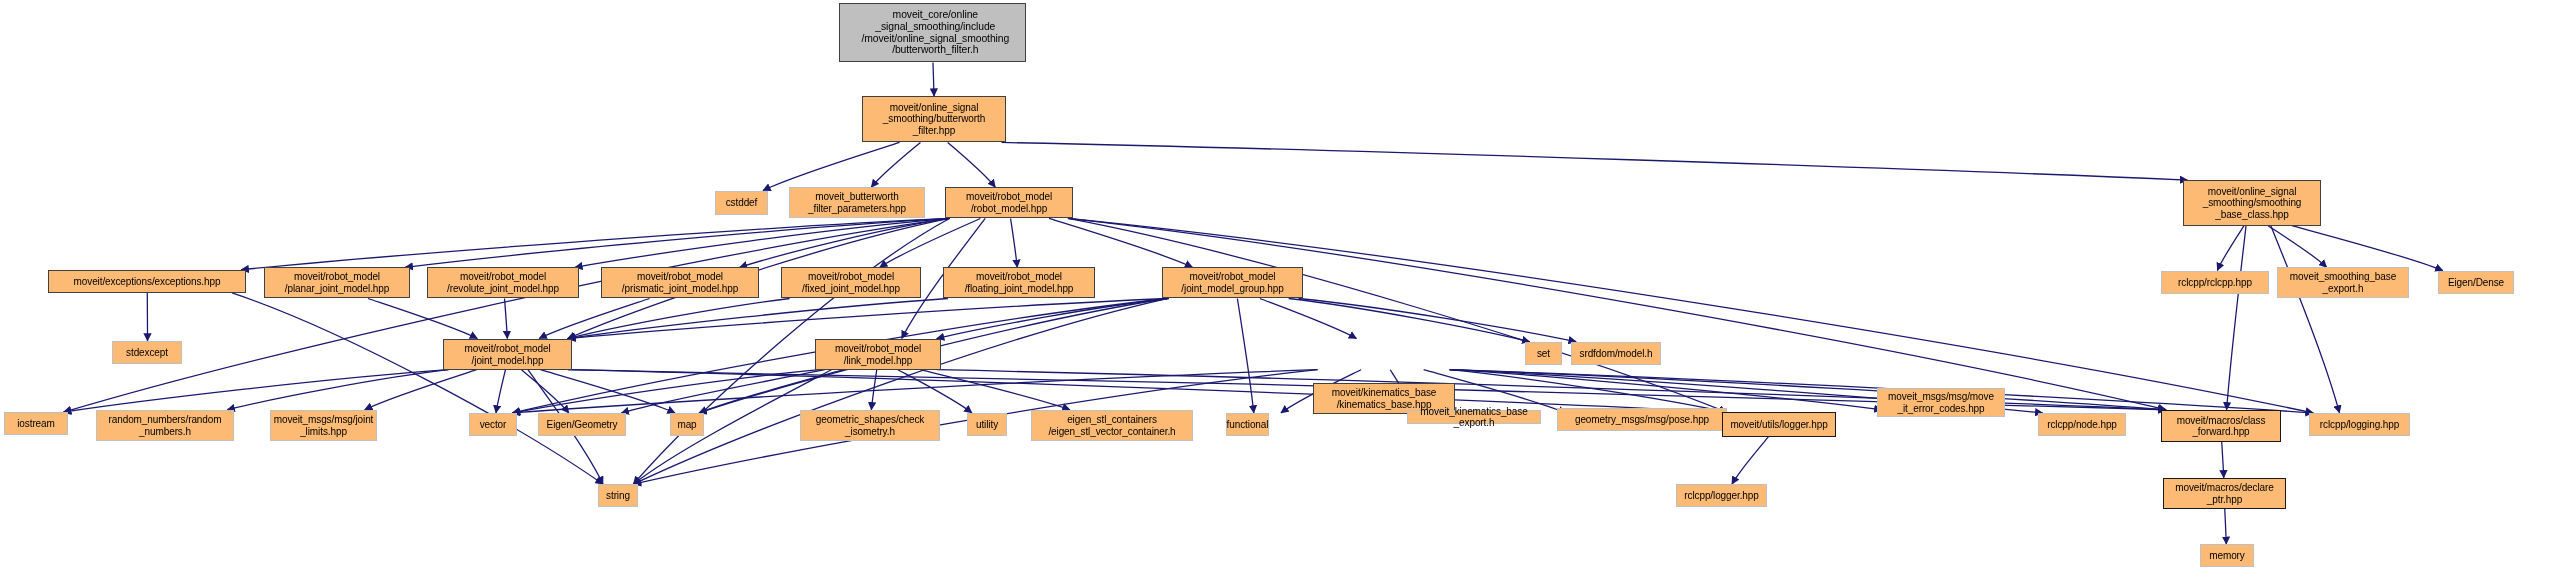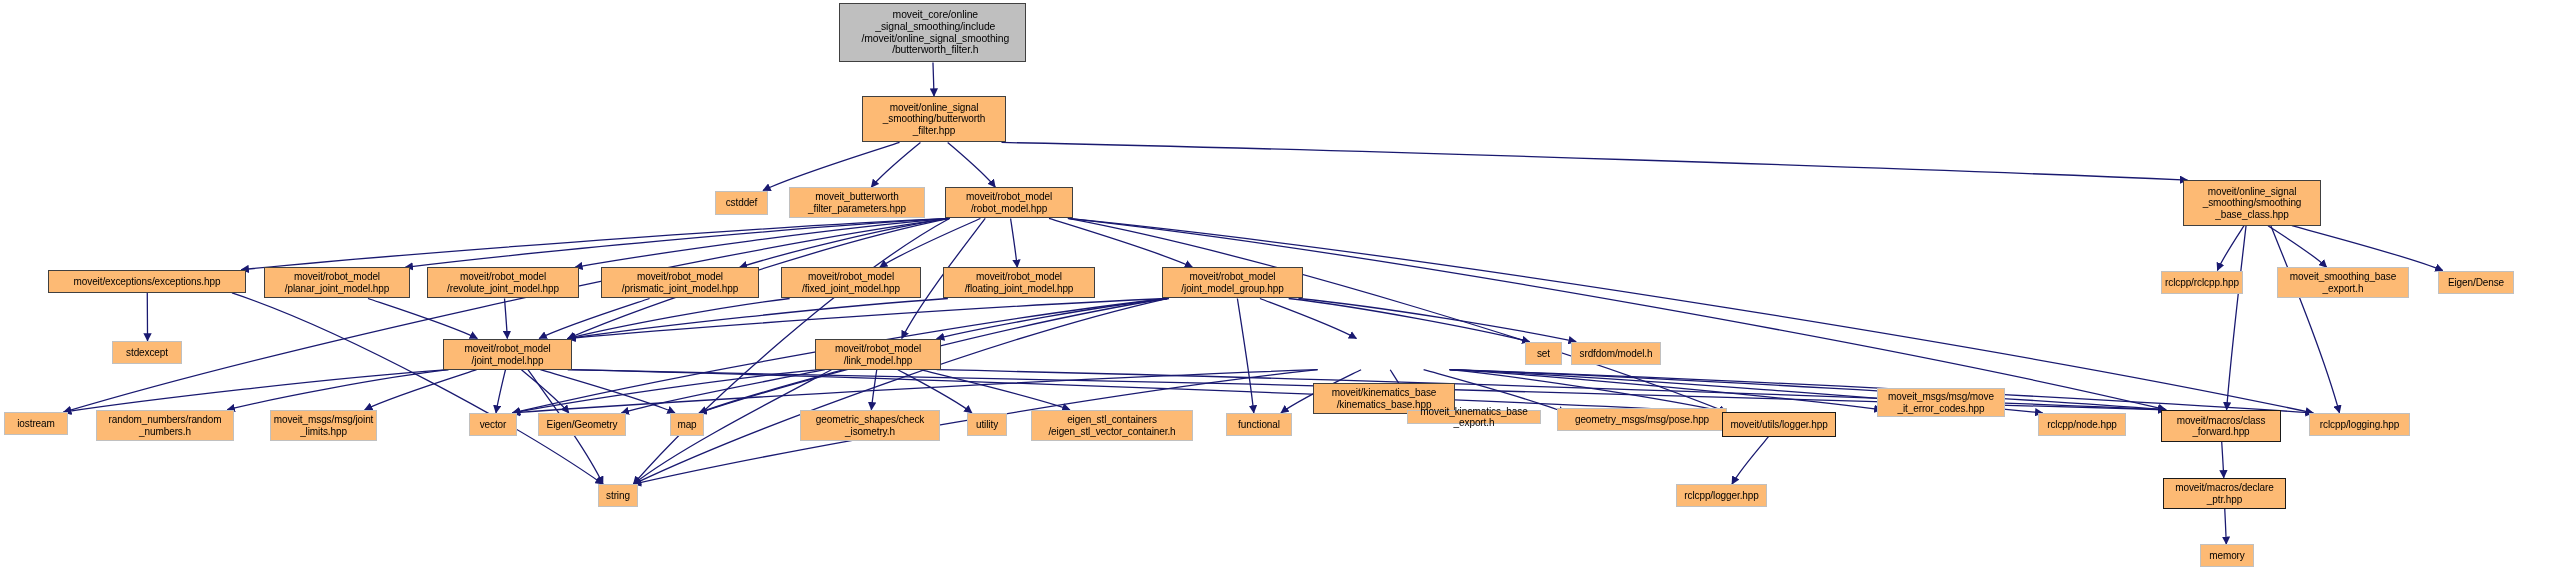--- a/index.html
+++ b/index.html
@@ -140,21 +140,21 @@
       <div class="node dark" style="left: 427px; top: 267px; width: 152px; height: 31px;"><span>moveit/robot_model
 /revolute_joint_model.hpp</span></div>
       <div class="node dark" style="left: 601px; top: 267px; width: 158px; height: 31px;"><span>moveit/robot_model
 /prismatic_joint_model.hpp</span></div>
       <div class="node dark" style="left: 781px; top: 267px; width: 140px; height: 31px;"><span>moveit/robot_model
 /fixed_joint_model.hpp</span></div>
       <div class="node dark" style="left: 943px; top: 267px; width: 152px; height: 31px;"><span>moveit/robot_model
 /floating_joint_model.hpp</span></div>
       <div class="node dark" style="left: 1162px; top: 267px; width: 141px; height: 31px;"><span>moveit/robot_model
 /joint_model_group.hpp</span></div>
-      <div class="node light" style="left: 2161px; top: 271px; width: 82px; height: 23px;"><span>rclcpp/rclcpp.hpp</span></div>
+      <div class="node light" style="left: 2161px; top: 271px; width: 108px; height: 23px;"><span>rclcpp/rclcpp.hpp</span></div>
       <div class="node light" style="left: 2277px; top: 267px; width: 132px; height: 31px;"><span>moveit_smoothing_base
 _export.h</span></div>
       <div class="node light" style="left: 2438px; top: 271px; width: 76px; height: 23px;"><span>Eigen/Dense</span></div>
       <div class="node light" style="left: 112px; top: 341px; width: 70px; height: 23px;"><span>stdexcept</span></div>
       <div class="node dark" style="left: 443px; top: 339px; width: 129px; height: 31px;"><span>moveit/robot_model
 /joint_model.hpp</span></div>
       <div class="node dark" style="left: 815px; top: 339px; width: 126px; height: 31px;"><span>moveit/robot_model
 /link_model.hpp</span></div>
       <div class="node dark" style="left: 1313px; top: 339px; width: 142px; height: 31px; margin-top: 44px;"><span>moveit/kinematics_base
 /kinematics_base.hpp</span></div>
@@ -166,21 +166,21 @@
       <div class="node light" style="left: 270px; top: 410px; width: 107px; height: 31px;"><span>moveit_msgs/msg/joint
 _limits.hpp</span></div>
       <div class="node light" style="left: 469px; top: 413px; width: 48px; height: 23px;"><span>vector</span></div>
       <div class="node light" style="left: 538px; top: 413px; width: 88px; height: 23px;"><span>Eigen/Geometry</span></div>
       <div class="node light" style="left: 670px; top: 413px; width: 34px; height: 23px;"><span>map</span></div>
       <div class="node light" style="left: 800px; top: 410px; width: 140px; height: 31px;"><span>geometric_shapes/check
 _isometry.h</span></div>
       <div class="node light" style="left: 967px; top: 413px; width: 40px; height: 23px;"><span>utility</span></div>
       <div class="node light" style="left: 1031px; top: 410px; width: 162px; height: 31px;"><span>eigen_stl_containers
 /eigen_stl_vector_container.h</span></div>
-      <div class="node light" style="left: 1226px; top: 413px; width: 66px; height: 23px;"><span>functional</span></div>
+      <div class="node light" style="left: 1226px; top: 413px; width: 43px; height: 23px;"><span>functional</span></div>
       <div class="node light" style="left: 1407px; top: 410px; width: 134px; height: 14px;"><span>moveit_kinematics_base
 _export.h</span></div>
       <div class="node light" style="left: 1521px; top: 408px; width: 170px; height: 23px; margin-left: 36px;"><span>geometry_msgs/msg/pose.hpp</span></div>
       <div class="node bold" style="left: 1722px; top: 412px; width: 114px; height: 25px;"><span>moveit/utils/logger.hpp</span></div>
       <div class="node light" style="left: 1877px; top: 388px; width: 128px; height: 29px;"><span>moveit_msgs/msg/move
 _it_error_codes.hpp</span></div>
       <div class="node light" style="left: 2038px; top: 413px; width: 88px; height: 23px;"><span>rclcpp/node.hpp</span></div>
       <div class="node bold" style="left: 2161px; top: 410px; width: 120px; height: 32px;"><span>moveit/macros/class
 _forward.hpp</span></div>
       <div class="node light" style="left: 2309px; top: 413px; width: 101px; height: 23px;"><span>rclcpp/logging.hpp</span></div>

